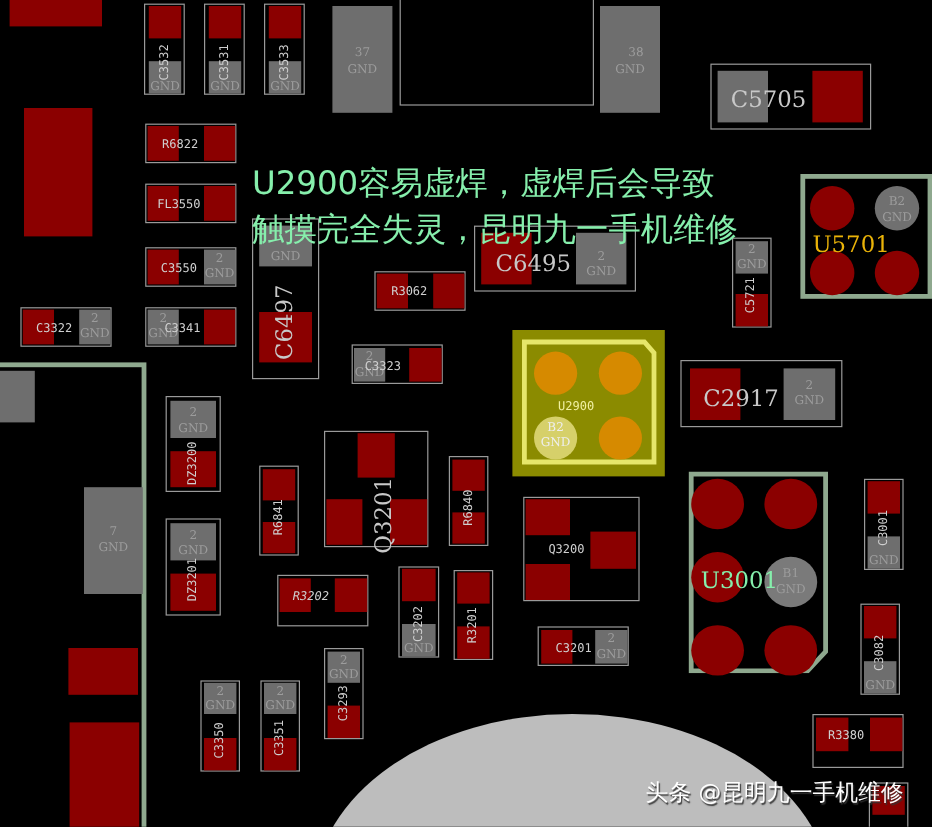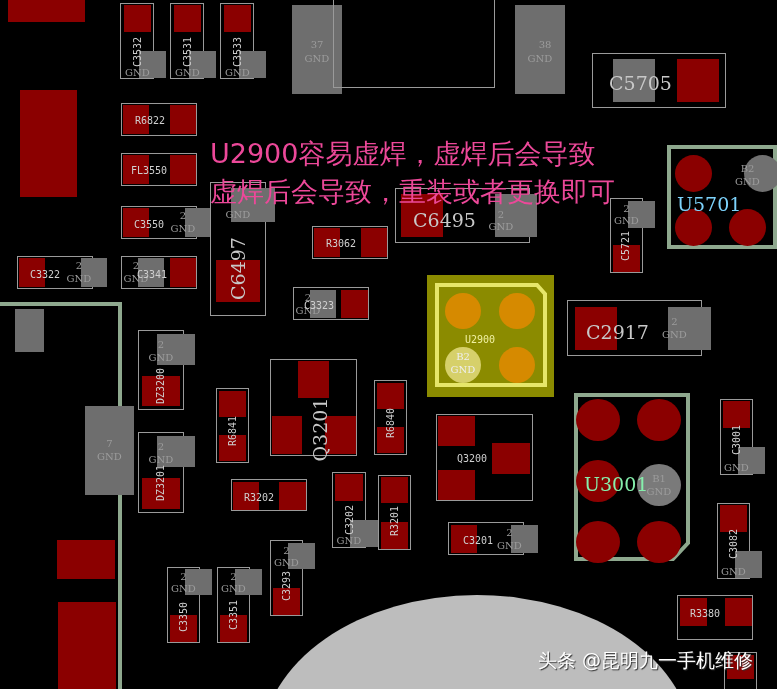--- a/index.html
+++ b/index.html
@@ -1,27 +1,27 @@
 <!DOCTYPE html>
 <html><head>
 <meta charset="utf-8">
 <style>
   html, body { margin:0; padding:0; background:#000; }
   body { width:777px; height:689px; position:relative; overflow:hidden; font-family:"DejaVu Serif", serif; }
   .abs { position:absolute; box-sizing:border-box; }
   .outline { border:1px solid #9a9a9a; }
   .red { background:#8b0000; }
-  .gray { background:#6e6e6e;margin-left:15px; }
+  .gray { background:#6e6e6e; }
   .lbl { color:#cfcfcf; font-family:"DejaVu Sans Mono", monospace; font-size:10px; white-space:nowrap; line-height:1; }
   .lblbig { color:#c8c8c8; font-family:"DejaVu Serif", serif; font-size:19px; white-space:nowrap; line-height:1;text-align:center; }
   .padtxt { color:#9c9c9c; font-family:"DejaVu Serif", serif; font-size:10px; text-align:center; line-height:11px; }
   .vert { transform:rotate(-90deg); transform-origin:center center; }
   .green { border:4px solid #8ea88e; }
   .circle { border-radius:50%; }
-  .note { color:#ec4899; font-family:"DejaVu Sans", sans-serif; font-size:27px; line-height:34px; white-space:nowrap; }
+  .note { color:#86efac; font-family:"DejaVu Sans", sans-serif; font-size:27px; line-height:34px; white-space:nowrap; }
   .wm { color:#ffffff; font-family:"DejaVu Sans", sans-serif; font-size:19px; text-shadow:1px 1px 1px #333; white-space:nowrap; }
 </style>
 </head>
 <body>
 
 <div class="abs circle" style="left:262px;top:595px;width:430px;height:300px;background:#bdbdbd;"></div>
 
 <div class="abs red" style="left:8px;top:0;width:77px;height:22px;"></div>
 <div class="abs red" style="left:20px;top:90px;width:57px;height:107px;"></div>
 
@@ -125,25 +125,25 @@
   <div class="abs lbl vert" style="left:-10px;top:42px;width:50px;text-align:center;">C5721</div>
 </div>
 
 <div class="abs green" style="left:667px;top:145px;width:110px;height:104px;">
   <div class="abs red circle" style="left:4px;top:6px;width:37px;height:37px;"></div>
   <div class="abs gray circle" style="left:58px;top:6px;width:37px;height:37px;background:#707070;"></div>
   <div class="abs padtxt" style="left:58px;top:14px;width:37px;">B2</div>
   <div class="abs padtxt" style="left:58px;top:27px;width:37px;">GND</div>
   <div class="abs red circle" style="left:4px;top:60px;width:37px;height:37px;"></div>
   <div class="abs red circle" style="left:58px;top:60px;width:37px;height:37px;"></div>
-  <div class="abs lblbig" style="left:6px;top:46px;color:#7dd3fc;">U5701</div>
+  <div class="abs lblbig" style="left:6px;top:46px;color:#eab308;">U5701</div>
 </div>
 
 <div class="abs note" style="left:210px;top:137px;">U2900容易虚焊，虚焊后会导致</div>
-<div class="abs note" style="left:210px;top:175px;">虚焊后会导致，重装或者更换即可</div>
+<div class="abs note" style="left:210px;top:175px;">触摸完全失灵，昆明九一手机维修</div>
 
 <div class="abs outline" style="left:293px;top:287px;width:76px;height:33px;">
   <div class="abs gray" style="left:1px;top:2px;width:26px;height:28px;"></div>
   <div class="abs padtxt" style="left:1px;top:4px;width:26px;">2</div>
   <div class="abs padtxt" style="left:1px;top:17px;width:26px;">GND</div>
   <div class="abs red" style="left:47px;top:2px;width:27px;height:28px;"></div>
   <div class="abs lbl" style="left:10px;top:13px;">C3323</div>
 </div>
 
 <div class="abs" style="left:427px;top:275px;width:127px;height:122px;background:#8b8b00;">
@@ -233,21 +233,21 @@
   <div class="abs lblbig" style="left:12px;top:82px;color:#86efac;">U3001</div>
 </div>
 
 <div class="abs outline" style="left:720px;top:399px;width:33px;height:76px;">
   <div class="abs red" style="left:2px;top:1px;width:27px;height:27px;"></div>
   <div class="abs gray" style="left:2px;top:47px;width:27px;height:27px;"></div>
   <div class="abs padtxt" style="left:2px;top:62px;width:27px;">GND</div>
   <div class="abs lbl vert" style="left:-9px;top:35px;width:50px;text-align:center;">C3001</div>
 </div>
 
-<div class="abs outline" style="left:231px;top:479px;width:76px;height:32px;">
+<div class="abs outline" style="left:231px;top:479px;width:76px;height:43px;font-style:italic;">
   <div class="abs red" style="left:1px;top:2px;width:26px;height:28px;"></div>
   <div class="abs red" style="left:47px;top:2px;width:27px;height:28px;"></div>
   <div class="abs lbl" style="left:12px;top:13px;">R3202</div>
 </div>
 
 <div class="abs outline" style="left:332px;top:472px;width:34px;height:76px;">
   <div class="abs red" style="left:2px;top:1px;width:28px;height:27px;"></div>
   <div class="abs gray" style="left:2px;top:47px;width:28px;height:27px;"></div>
   <div class="abs padtxt" style="left:2px;top:62px;width:28px;">GND</div>
   <div class="abs lbl vert" style="left:-8px;top:42px;width:50px;text-align:center;">C3202</div>

